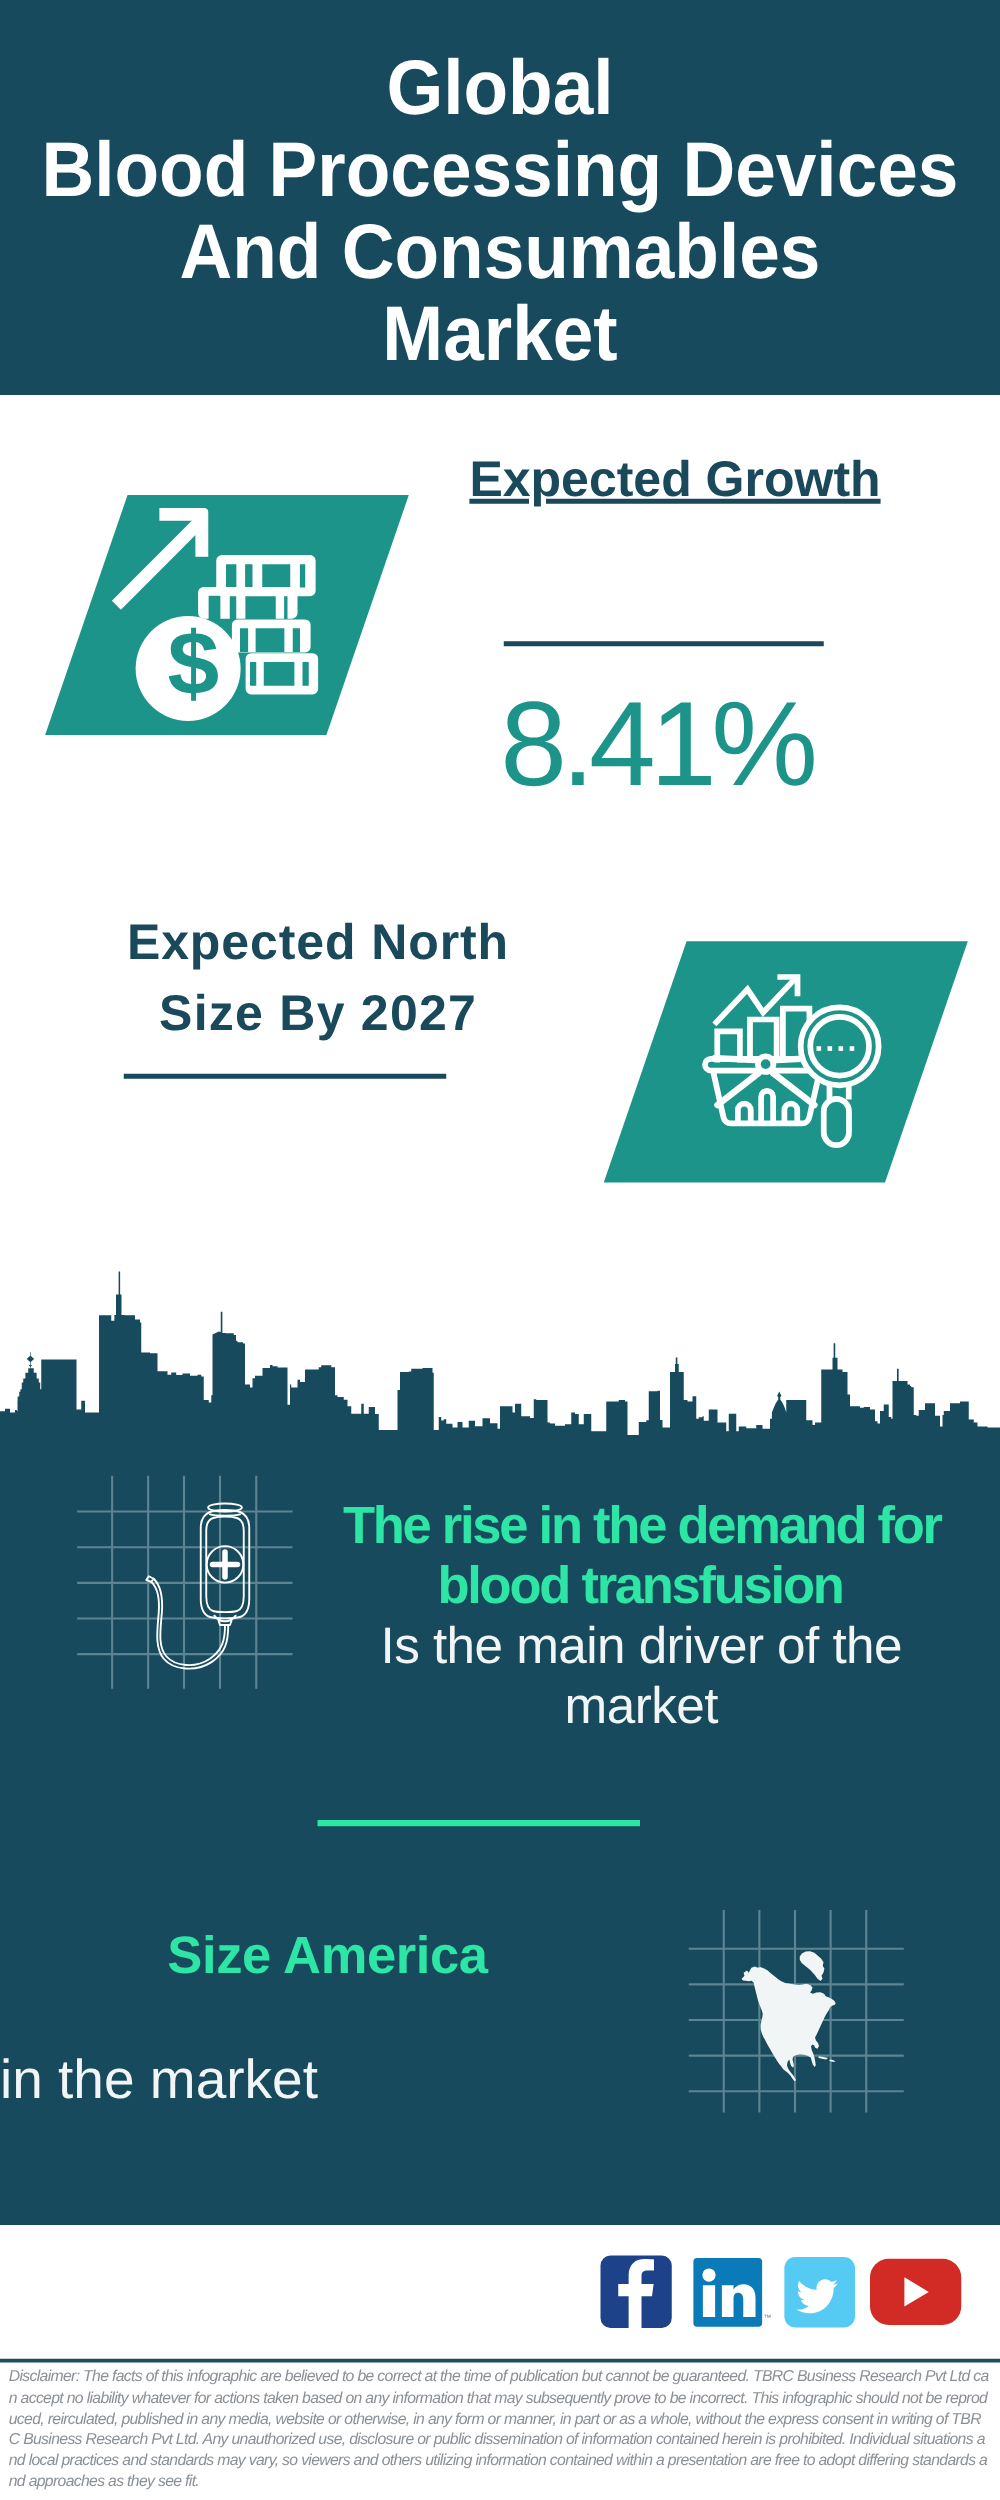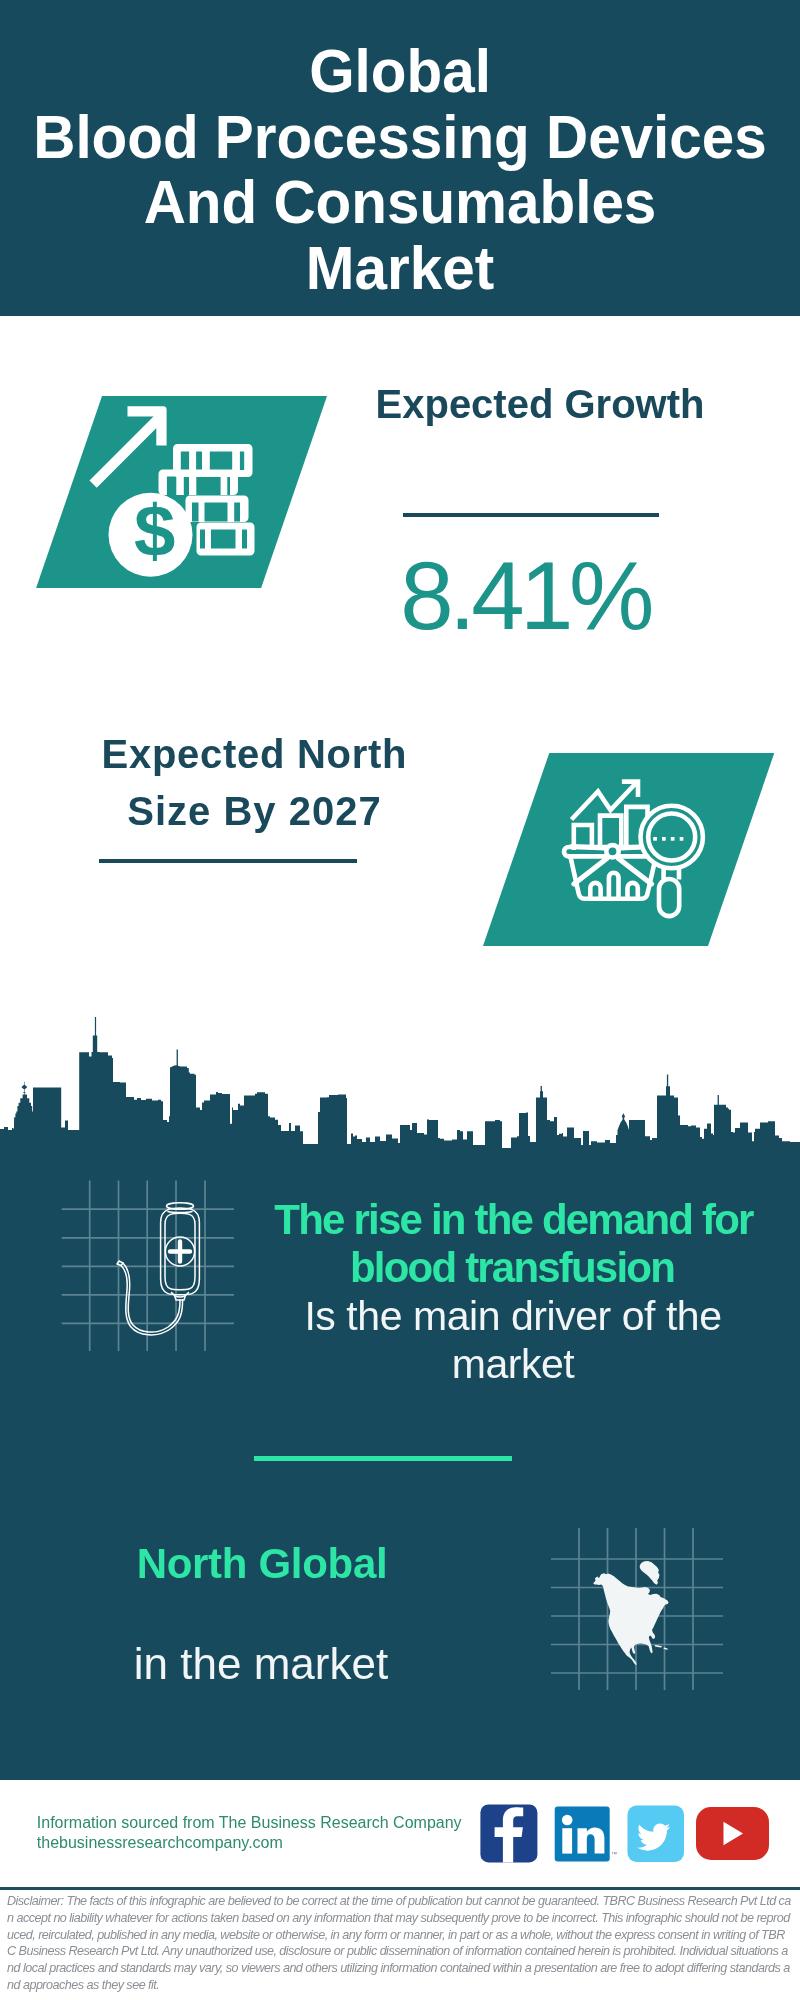--- a/index.html
+++ b/index.html
@@ -82,21 +82,21 @@
                M211.0 529.5 L235.5 529.5 L235.5 548.5 L211.0 548.5 Z
                M242.0 529.5 L247.0 529.5 L247.0 548.5 L242.0 548.5 Z"></path>
 
       <circle cx="150.5" cy="534.8" r="42"></circle>
     </g>
     <g fill="#1C9489">
       <text x="131.0" y="489.5" text-anchor="middle" font-family="Liberation Sans, sans-serif" font-weight="bold" font-size="63" transform="translate(0,0) scale(1.18,1.135)">$</text>
     </g>
   </svg>
 
-  <div class="stat-title" style="left:340px;top:376px;width:400px;">
+  <div class="stat-title" style="left:340px;top:356px;width:400px;text-decoration:underline;">
     <div>Expected Growth</div>
   </div>
   <div class="rule" style="left:403px;top:513px;width:256px;"></div>
   <div class="stat-value" style="left:0px;top:548px;width:1050px;text-align:center;font-size:96px;letter-spacing:-4.5px;line-height:96px;">8.41%</div>
 
   <div class="para para-2"></div>
   <svg class="icon-svg" style="left:555px;top:770px;" width="160" height="155" viewBox="555 770 160 155">
     <g fill="none" stroke="#FFFFFF" stroke-width="4.6" stroke-linejoin="miter" stroke-linecap="butt">
 
       <path d="M571.5 819.5 L598.0 791.5 L610.5 810.0 L636.5 782.5"></path>
@@ -181,35 +181,31 @@
     </g>
   </svg>
 
   <div class="txt-green" style="left:0;top:1196px;width:1027px;text-align:center;font-size:42px;letter-spacing:-1.8px;">The rise in the demand for</div>
   <div class="txt-green" style="left:0;top:1243.5px;width:1024px;text-align:center;font-size:42px;letter-spacing:-1.8px;">blood transfusion</div>
   <div class="txt-white" style="left:0;top:1293px;width:1026px;text-align:center;font-size:41px;letter-spacing:-0.45px;">Is the main driver of the</div>
   <div class="txt-white" style="left:0;top:1340.5px;width:1026px;text-align:center;font-size:41px;letter-spacing:-0.45px;">market</div>
 
   <div class="rule-green" style="left:253.8px;top:1456px;width:258px;"></div>
 
-  <div class="txt-green" style="left:0;top:1540px;width:524px;text-align:center;font-size:42px;letter-spacing:-0.3px;">North Global</div>
-  <div class="txt-white" style="left:0;top:1639px;width:522px;text-align:center;font-size:44px;">in the market</div>
+  <div class="txt-green" style="left:0;top:1540px;width:524px;text-align:center;font-size:42px;letter-spacing:-0.3px;">Size America</div>
+  <div class="txt-white" style="left:0;top:1639px;width:522px;text-align:left;font-size:44px;">in the market</div>
 
   <svg class="icon-svg" style="left:545px;top:1520px;" width="190" height="180" viewBox="545 1520 190 180">
     <g stroke="#5C8492" stroke-width="1.7" fill="none">
       <path d="M579 1528 L579 1690 M607.5 1528 L607.5 1690 M636 1528 L636 1690 M664.5 1528 L664.5 1690 M693 1528 L693 1690"></path>
       <path d="M551 1559 L723 1559 M551 1587.5 L723 1587.5 M551 1616 L723 1616 M551 1644.5 L723 1644.5 M551 1673 L723 1673"></path>
     </g>
     <path id="naMap" fill="#F2F5F6" d="M593.2,1583.2 L595.6,1580.6 L594.9,1578.2 L597.6,1576.4 L598.9,1578.2 L601.1,1574.2 L603.9,1573.2 L606.3,1574.2 L608.1,1573.6 L610.9,1574.6 L613.9,1576.2 L616.6,1578.6 L619.6,1581.0 L622.6,1583.4 L625.0,1585.0 L628.2,1586.4 L632.2,1587.0 L635.7,1587.6 L639.2,1588.0 L642.2,1587.6 L645.2,1587.0 L648.2,1588.0 L650.0,1590.0 L649.4,1592.2 L648.0,1594.0 L650.2,1595.0 L653.2,1594.0 L656.4,1593.8 L659.2,1595.0 L660.6,1597.0 L663.2,1598.0 L665.4,1599.2 L667.4,1600.6 L668.6,1602.6 L667.6,1604.0 L665.4,1604.6 L664.0,1606.0 L663.2,1608.0 L661.8,1610.0 L660.6,1612.0 L659.4,1614.4 L658.2,1617.0 L657.0,1619.6 L655.8,1622.2 L654.6,1624.8 L653.4,1627.4 L652.0,1630.0 L652.8,1632.4 L654.4,1634.4 L655.2,1636.8 L654.0,1639.0 L652.2,1638.2 L651.2,1636.2 L650.0,1635.6 L648.8,1637.0 L649.4,1640.0 L650.6,1643.0 L651.6,1646.0 L652.2,1649.2 L652.6,1652.2 L651.8,1653.6 L650.4,1652.0 L649.4,1649.0 L648.6,1646.0 L646.0,1644.6 L643.0,1643.8 L640.0,1643.6 L637.2,1644.0 L634.8,1645.0 L634.0,1647.4 L634.6,1650.0 L635.2,1652.6 L634.4,1654.2 L632.8,1652.6 L632.0,1650.0 L631.4,1647.6 L630.0,1649.6 L629.6,1652.4 L630.6,1655.0 L632.2,1657.4 L634.0,1659.6 L635.6,1661.8 L636.8,1664.2 L635.6,1665.0 L634.0,1663.0 L632.4,1660.6 L630.6,1658.6 L628.6,1657.0 L626.6,1655.4 L625.0,1653.2 L623.2,1651.0 L621.6,1648.6 L620.0,1646.0 L618.4,1643.4 L616.8,1640.6 L615.2,1637.8 L613.6,1635.0 L612.2,1632.2 L610.6,1629.4 L609.4,1626.6 L608.6,1623.6 L608.4,1620.4 L609.0,1617.2 L609.8,1614.0 L610.2,1611.0 L609.4,1608.2 L608.2,1605.2 L607.0,1602.0 L606.0,1598.8 L605.2,1595.6 L604.4,1592.4 L603.6,1589.2 L603.0,1586.2 L601.2,1584.6 L599.0,1585.0 L596.6,1584.6 L594.4,1584.4 Z M639.8,1565.2 L641.5,1562.8 L644.5,1561.2 L648.0,1561.0 L651.5,1562.2 L654.5,1564.8 L657.0,1567.0 L658.8,1569.8 L658.2,1572.8 L659.5,1574.8 L658.8,1578.0 L657.2,1580.6 L658.0,1583.0 L656.5,1584.8 L654.0,1583.0 L652.0,1580.2 L650.2,1578.2 L648.2,1576.0 L645.8,1574.0 L643.5,1572.2 L641.2,1570.2 L639.8,1567.8 Z M655.0,1645.0 L659.0,1645.6 L662.4,1646.4 L661.0,1647.6 L657.4,1647.0 L654.6,1646.2 Z M664.0,1647.6 L667.0,1648.2 L668.4,1649.4 L665.6,1649.4 L663.4,1648.6 Z"></path>
   </svg>
 
-  <div class="src" style="left:36.8px;top:1813px;">
-    <div>Information sourced from The Business Research Company</div>
-    <div>thebusinessresearchcompany.com</div>
-  </div>
 
   <svg class="social" style="left:480px;top:1804px;" width="292" height="60" viewBox="0 0 292 60">
     <g>
       <rect x="0.4" y="0.4" width="57" height="58" rx="8" ry="8" fill="#1D4289"></rect>
       <path d="M33.2 58.4 L33.2 33.0 L41.6 33.0 L42.9 23.2 L33.2 23.2 L33.2 17.0
                C33.2 14.2 34.0 12.3 38.0 12.3 L43.2 12.3 L43.2 3.6
                C42.3 3.5 39.2 3.2 35.6 3.2 C28.1 3.2 22.9 7.8 22.9 16.2
                L22.9 23.2 L14.6 23.2 L14.6 33.0 L22.9 33.0 L22.9 58.4 Z" fill="#FFFFFF"></path>
     </g>
     <g>

